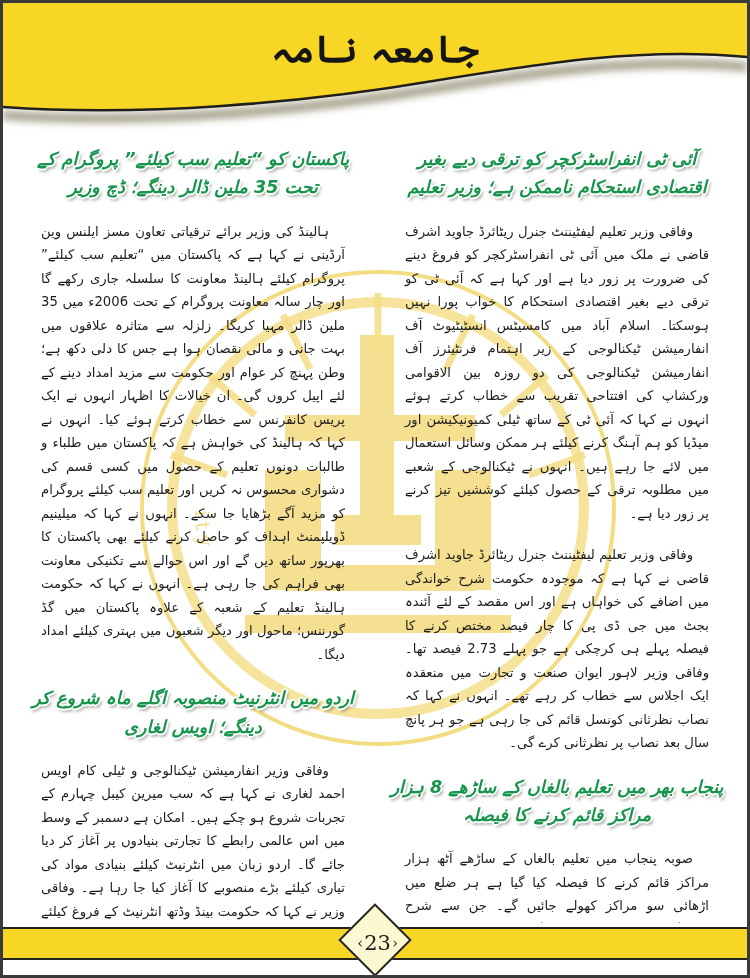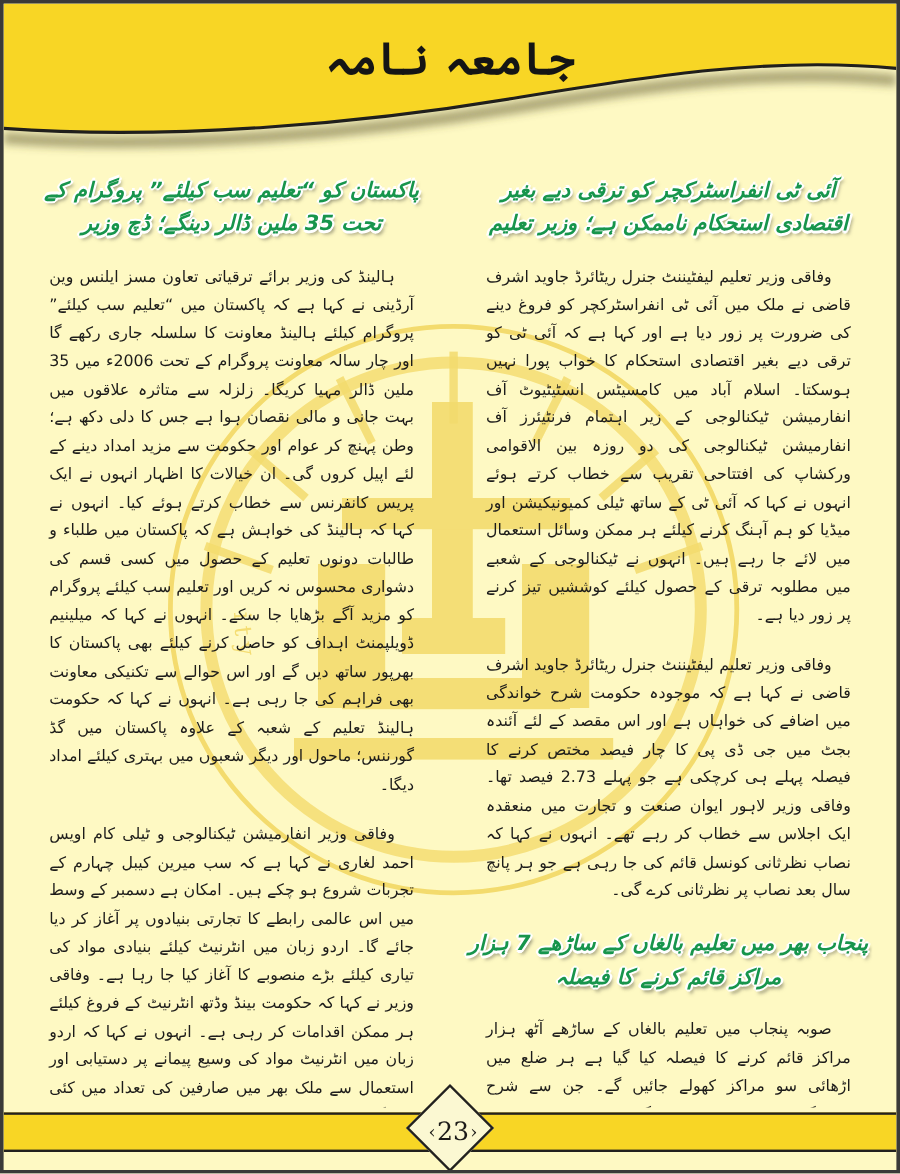--- a/index.html
+++ b/index.html
@@ -1,20 +1,20 @@
 <!DOCTYPE html>
 <html lang="ur" dir="rtl"><head>
 <meta charset="utf-8">
 <style>
   html,body{margin:0;padding:0;background:#e8e6d8;}
   .page{
     position:relative;
     width:750px;height:978px;
     margin:0 auto;
-    background:#fef9c3;
+    background:#ffffff;
     border:3px solid #3a3a38;
     box-sizing:border-box;
     overflow:hidden;
     font-family:"DejaVu Sans",sans-serif;
   }
   
   .header-wave{position:absolute;top:0;left:0;width:744px;height:132px;z-index:3;pointer-events:none;}
   .masthead{
     position:absolute;top:24px;left:0;width:744px;
     text-align:center;z-index:4;
@@ -126,31 +126,32 @@
 
     <div class="col">
       <div class="article">
         <div class="headline">آئی ٹی انفراسٹرکچر کو ترقی دیے بغیر اقتصادی استحکام ناممکن ہے؛ وزیر تعلیم</div>
         <p class="body-text">وفاقی وزیر تعلیم لیفٹیننٹ جنرل ریٹائرڈ جاوید اشرف قاضی نے ملک میں آئی ٹی انفراسٹرکچر کو فروغ دینے کی ضرورت پر زور دیا ہے اور کہا ہے کہ آئی ٹی کو ترقی دیے بغیر اقتصادی استحکام کا خواب پورا نہیں ہوسکتا۔ اسلام آباد میں کامسیٹس انسٹیٹیوٹ آف انفارمیشن ٹیکنالوجی کے زیر اہتمام فرنٹیئرز آف انفارمیشن ٹیکنالوجی کی دو روزہ بین الاقوامی ورکشاپ کی افتتاحی تقریب سے خطاب کرتے ہوئے انہوں نے کہا کہ آئی ٹی کے ساتھ ٹیلی کمیونیکیشن اور میڈیا کو ہم آہنگ کرنے کیلئے ہر ممکن وسائل استعمال میں لائے جا رہے ہیں۔ انہوں نے ٹیکنالوجی کے شعبے میں مطلوبہ ترقی کے حصول کیلئے کوششیں تیز کرنے پر زور دیا ہے۔</p>
       </div>
       <div class="article">
         <p class="body-text">وفاقی وزیر تعلیم لیفٹیننٹ جنرل ریٹائرڈ جاوید اشرف قاضی نے کہا ہے کہ موجودہ حکومت شرح خواندگی میں اضافے کی خواہاں ہے اور اس مقصد کے لئے آئندہ بجٹ میں جی ڈی پی کا چار فیصد مختص کرنے کا فیصلہ پہلے ہی کرچکی ہے جو پہلے 2.73 فیصد تھا۔ وفاقی وزیر لاہور ایوان صنعت و تجارت میں منعقدہ ایک اجلاس سے خطاب کر رہے تھے۔ انہوں نے کہا کہ نصاب نظرثانی کونسل قائم کی جا رہی ہے جو ہر پانچ سال بعد نصاب پر نظرثانی کرے گی۔</p>
       </div>
       <div class="article">
-        <div class="headline">پنجاب بھر میں تعلیم بالغاں کے ساڑھے 7 ہزار مراکز قائم کرنے کا فیصلہ</div>
+        <div class="headline">پنجاب بھر میں تعلیم بالغاں کے ساڑھے 8 ہزار مراکز قائم کرنے کا فیصلہ</div>
         <p class="body-text">صوبہ پنجاب میں تعلیم بالغاں کے ساڑھے آٹھ ہزار مراکز قائم کرنے کا فیصلہ کیا گیا ہے ہر ضلع میں اڑھائی سو مراکز کھولے جائیں گے۔ جن سے شرح خواندگی بڑھانے میں مدد ملے گی۔ تفصیلات کے مطابق مالی سال کے دوران ہر ضلع میں 250 سنٹرز کے حساب سے کل 8500 سنٹرز کھولے جائیں گے۔ ذرائع کے مطابق وزارت خواندگی اور غیر رسمی تعلیم نے محکمانہ بریفنگ میں بتایا کہ آئندہ چار سال میں شرح خواندگی کا یہ ہدف حاصل کرنے کے لئے اس پراجیکٹ کا آغاز کر دیا گیا ہے۔</p>
       </div>
     </div>
 
     <div class="col">
       <div class="article">
         <div class="headline">پاکستان کو “تعلیم سب کیلئے” پروگرام کے تحت 35 ملین ڈالر دینگے؛ ڈچ وزیر</div>
         <p class="body-text">ہالینڈ کی وزیر برائے ترقیاتی تعاون مسز ایلنس وین آرڈینی نے کہا ہے کہ پاکستان میں “تعلیم سب کیلئے” پروگرام کیلئے ہالینڈ معاونت کا سلسلہ جاری رکھے گا اور چار سالہ معاونت پروگرام کے تحت 2006ء میں 35 ملین ڈالر مہیا کریگا۔ زلزلہ سے متاثرہ علاقوں میں بہت جانی و مالی نقصان ہوا ہے جس کا دلی دکھ ہے؛ وطن پہنچ کر عوام اور حکومت سے مزید امداد دینے کے لئے اپیل کروں گی۔ ان خیالات کا اظہار انہوں نے ایک پریس کانفرنس سے خطاب کرتے ہوئے کیا۔ انہوں نے کہا کہ ہالینڈ کی خواہش ہے کہ پاکستان میں طلباء و طالبات دونوں تعلیم کے حصول میں کسی قسم کی دشواری محسوس نہ کریں اور تعلیم سب کیلئے پروگرام کو مزید آگے بڑھایا جا سکے۔ انہوں نے کہا کہ میلینیم ڈویلپمنٹ اہداف کو حاصل کرنے کیلئے بھی پاکستان کا بھرپور ساتھ دیں گے اور اس حوالے سے تکنیکی معاونت بھی فراہم کی جا رہی ہے۔ انہوں نے کہا کہ حکومت ہالینڈ تعلیم کے شعبہ کے علاوہ پاکستان میں گڈ گورننس؛ ماحول اور دیگر شعبوں میں بہتری کیلئے امداد دیگا۔</p>
       </div>
       <div class="article">
+        <div class="headline">اردو میں انٹرنیٹ منصوبہ اگلے ماہ شروع کر دینگے؛ اویس لغاری</div>
         <p class="body-text">وفاقی وزیر انفارمیشن ٹیکنالوجی و ٹیلی کام اویس احمد لغاری نے کہا ہے کہ سب میرین کیبل چہارم کے تجربات شروع ہو چکے ہیں۔ امکان ہے دسمبر کے وسط میں اس عالمی رابطے کا تجارتی بنیادوں پر آغاز کر دیا جائے گا۔ اردو زبان میں انٹرنیٹ کیلئے بنیادی مواد کی تیاری کیلئے بڑے منصوبے کا آغاز کیا جا رہا ہے۔ وفاقی وزیر نے کہا کہ حکومت بینڈ وڈتھ انٹرنیٹ کے فروغ کیلئے ہر ممکن اقدامات کر رہی ہے۔ انہوں نے کہا کہ اردو زبان میں انٹرنیٹ مواد کی وسیع پیمانے پر دستیابی اور استعمال سے ملک بھر میں صارفین کی تعداد میں کئی سو گنا اضافہ ہوسکتا ہے اس لئے اس پر بھرپور توجہ دی جا رہی ہے۔ انہوں نے کہا کہ وزارت آئی ٹی اس سلسلہ میں اگلے ماہ بھاری فنڈ سے بڑا منصوبہ شروع کر رہی ہے۔ اس حوالے سے ملک بھر سے تقریباً 150 سرکاری اور نجی شعبہ کی یونیورسٹیوں کے طلباء اور اساتذہ کو اردو زبان میں مواد کی تیاری اور ویب سائٹس کی تیاری کیلئے ضروری تربیت فراہم کی جائے گی۔</p>
       </div>
     </div>
 
   </div>
 
   <div class="footer-band"></div>
   <div class="page-diamond"></div>
   <div class="page-number">
     <span class="chev">‹</span>

